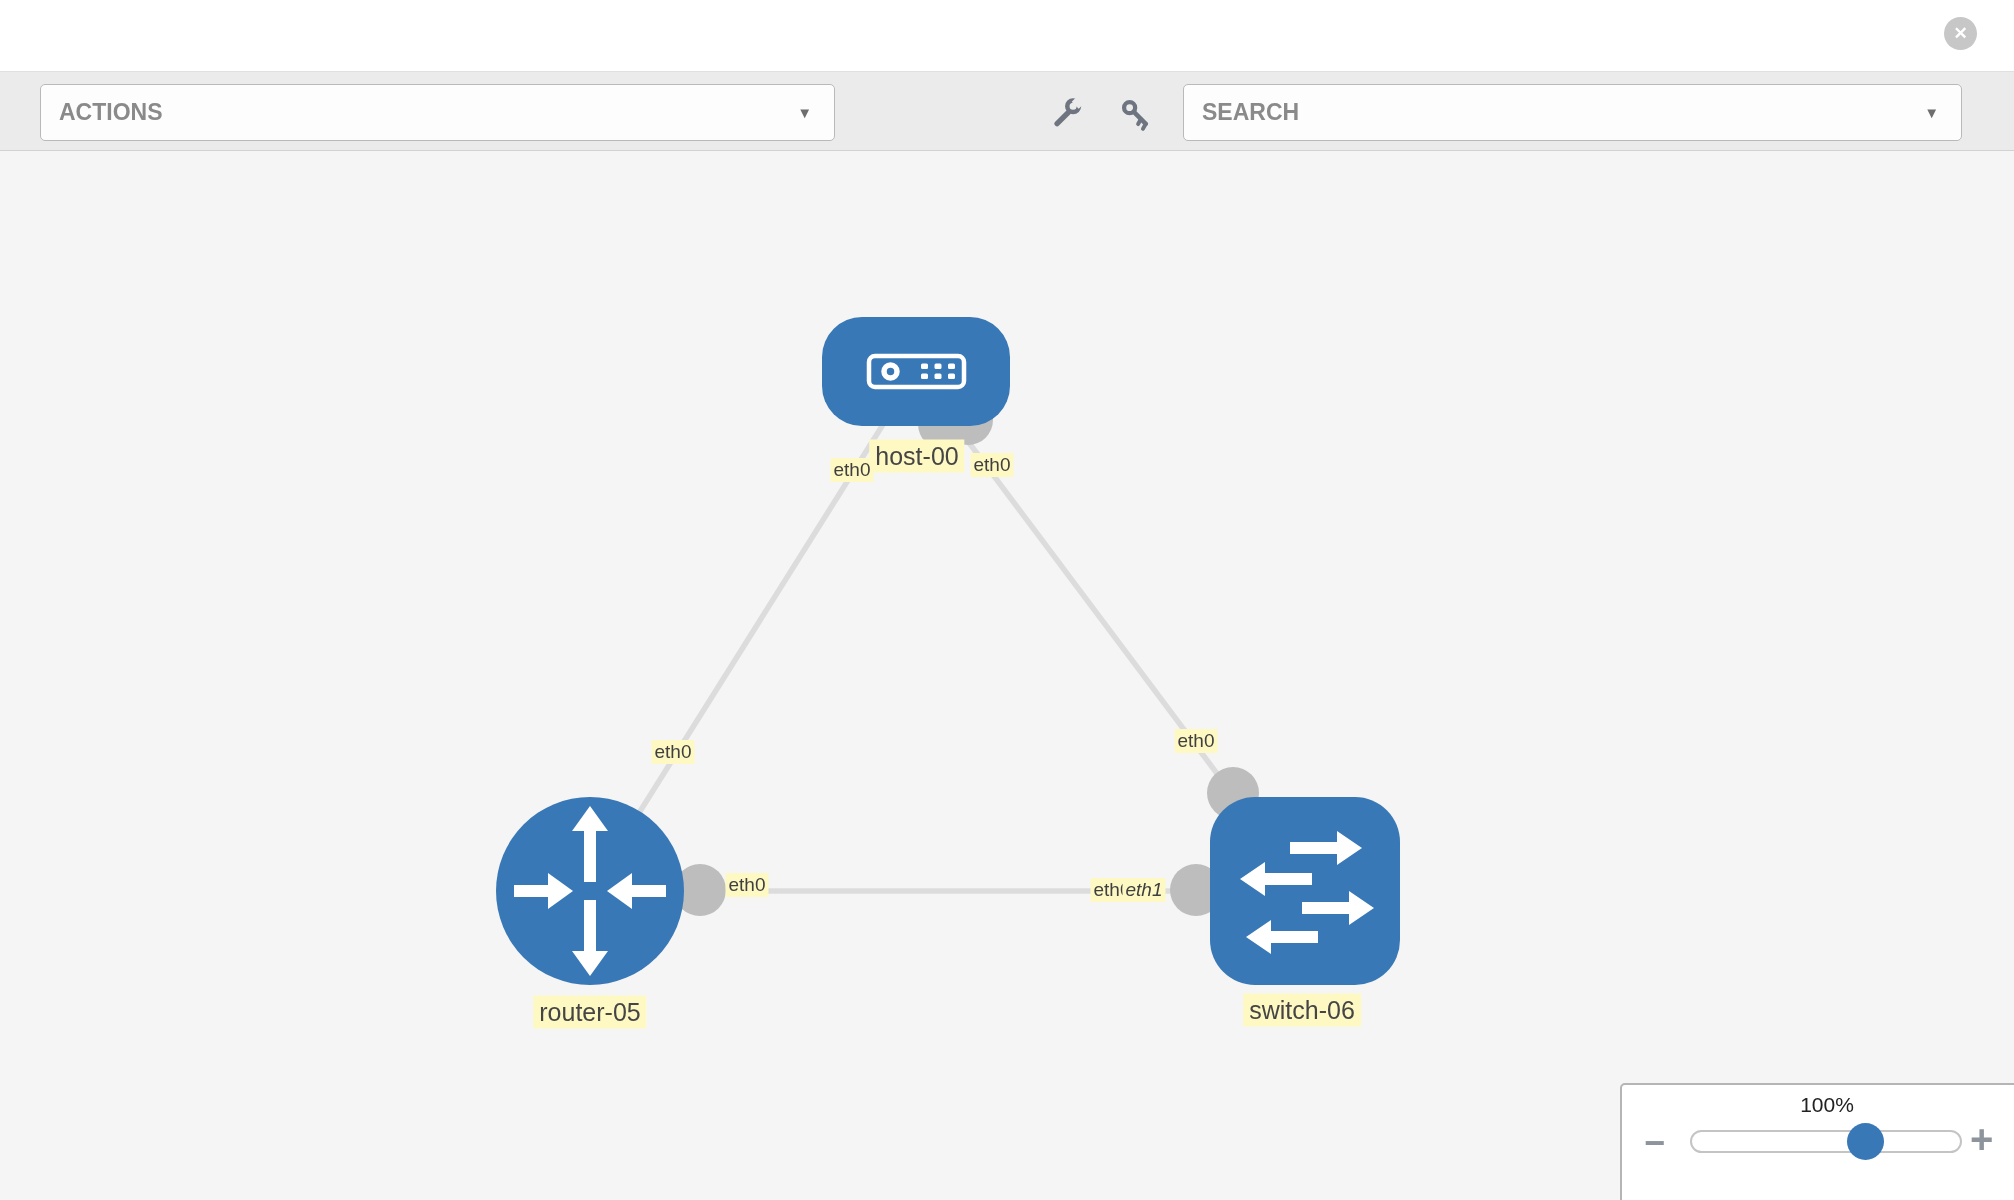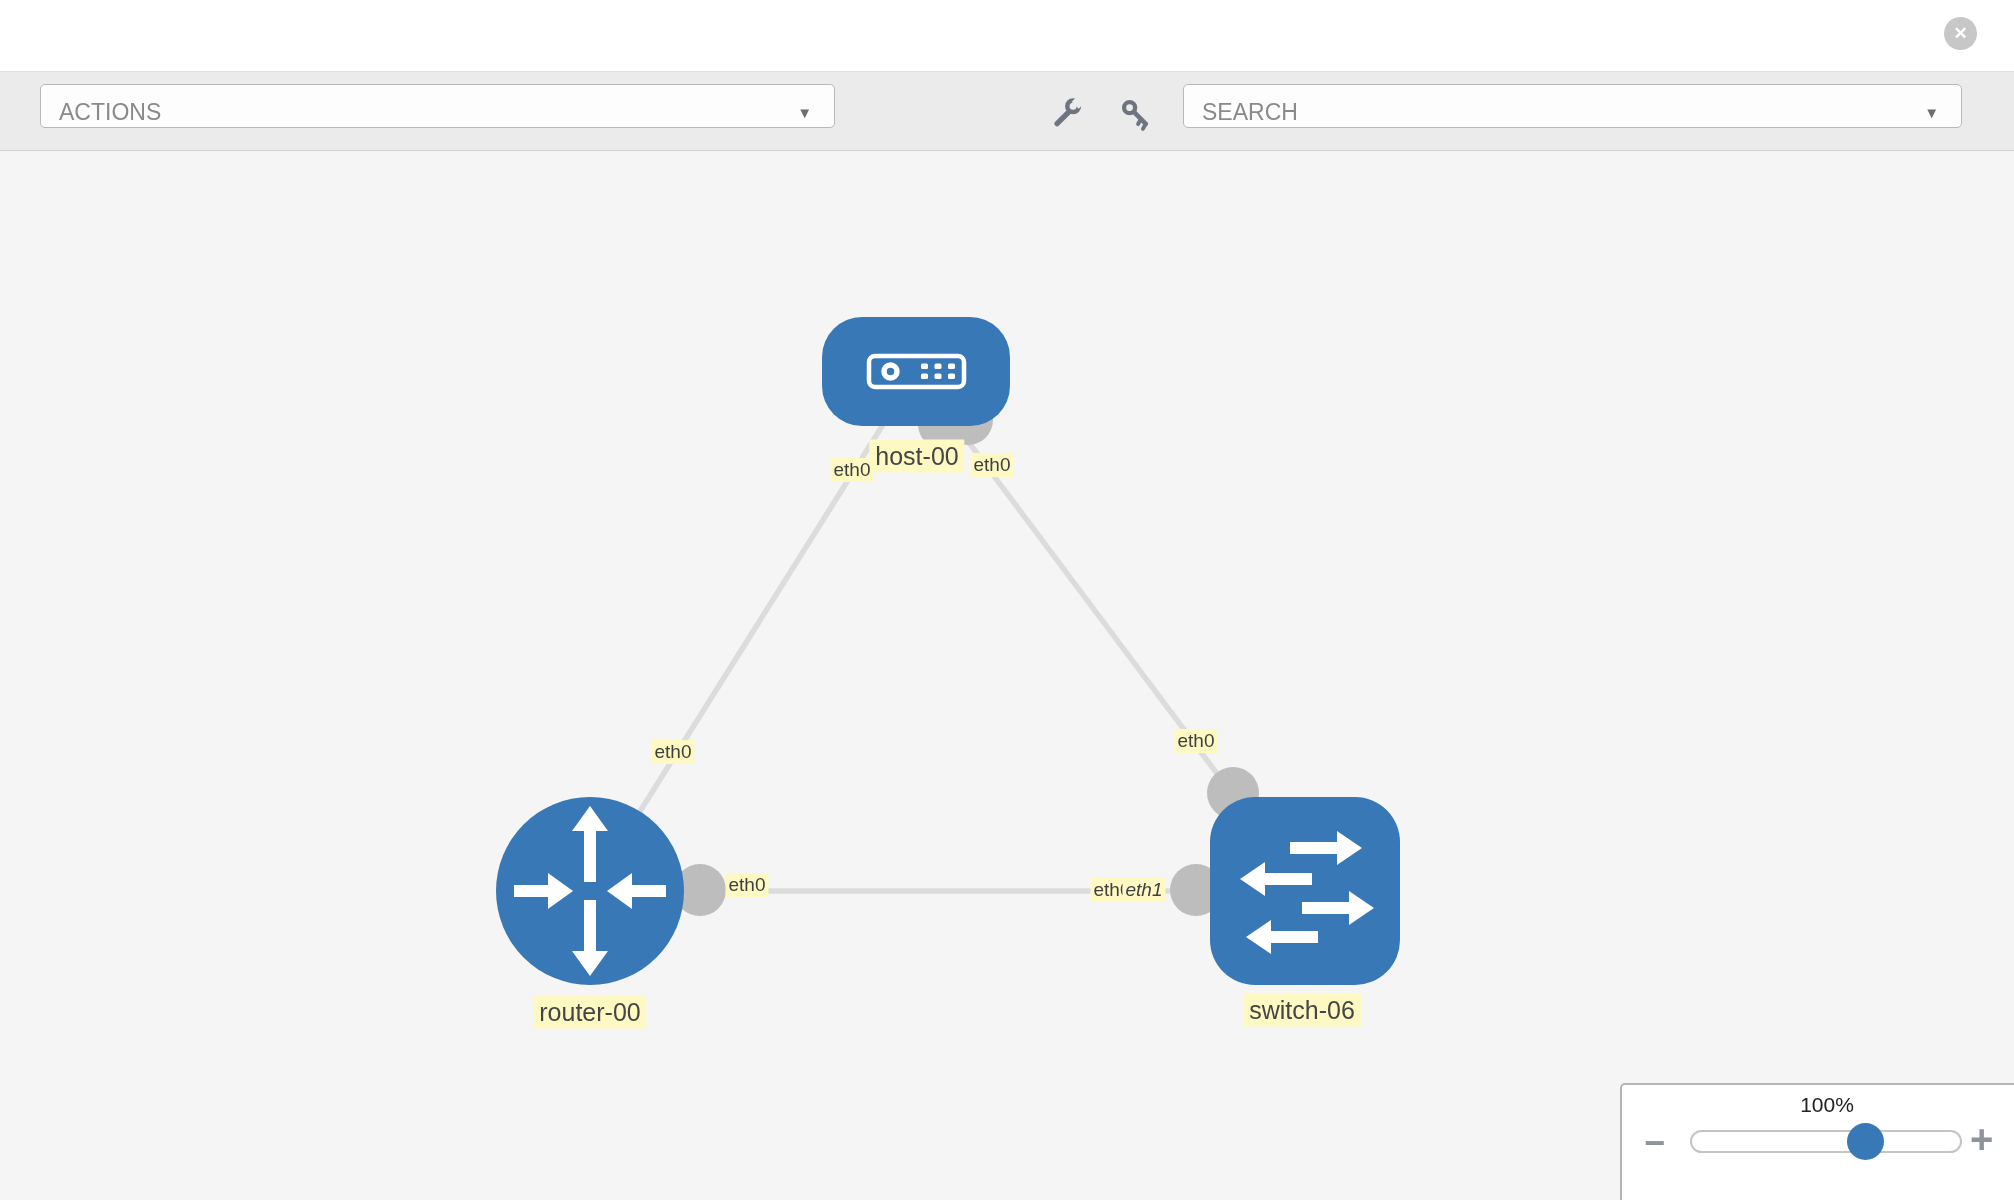--- a/index.html
+++ b/index.html
@@ -22,22 +22,22 @@
     position:absolute;left:1944px;top:17px;width:33px;height:33px;border-radius:50%;
     background:#c7c7c7;color:#ffffff;font-size:17px;font-weight:700;
     display:flex;align-items:center;justify-content:center;cursor:pointer;
   }
   
   .toolbar{
     position:absolute;left:0;top:72px;width:2014px;height:78px;background:#ebebeb;
     border-bottom:1px solid #d2d2d2;z-index:10;
   }
   .select-box{
-    position:absolute;top:12px;height:44px;background:#fdfdfd;
-    border:1px solid #b9b9b9;border-radius:5px;box-sizing:border-box;cursor:pointer;
+    position:absolute;top:12px;height:57px;background:#fdfdfd;
+    border:1px solid #b9b9b9;border-radius:5px;box-sizing:border-box;cursor:pointer;font-weight:bold;
   }
   .select-box .select-label{
     position:absolute;left:18px;top:0;height:55px;line-height:55px;
     font-size:23px;color:#8a8a8a;
   }
   .select-box .caret{
     position:absolute;right:22px;top:0;height:55px;line-height:55px;
     font-size:15px;color:#6e6e6e;
   }
   .tool-icon{position:absolute;top:24px;width:34px;height:34px;cursor:pointer;}
@@ -163,21 +163,21 @@
       <polygon points="1240,879 1265,862 1265,896" stroke="none"></polygon>
       <line x1="1302" y1="908" x2="1352" y2="908" stroke-width="12"></line>
       <polygon points="1374,908 1349,891 1349,925" stroke="none"></polygon>
       <line x1="1318" y1="937" x2="1268" y2="937" stroke-width="12"></line>
       <polygon points="1246,937 1271,920 1271,954" stroke="none"></polygon>
     </g>
   </g>
 </svg>
 
 <div class="graph-label node-label" style="left:917px;top:456px;">host-00</div>
-<div class="graph-label node-label" style="left:590px;top:1012px;">router-00</div>
+<div class="graph-label node-label" style="left:590px;top:1012px;">router-05</div>
 <div class="graph-label node-label" style="left:1302px;top:1010px;">switch-06</div>
 
 <div class="graph-label iface-label" style="left:852px;top:470px;">eth0</div>
 <div class="graph-label iface-label" style="left:992px;top:465px;">eth0</div>
 <div class="graph-label iface-label" style="left:673px;top:752px;">eth0</div>
 <div class="graph-label iface-label" style="left:1196px;top:741px;">eth0</div>
 <div class="graph-label iface-label" style="left:747px;top:885px;">eth0</div>
 <div class="graph-label iface-label iface-back" style="left:1112px;top:890px;">eth0</div>
 <div class="graph-label iface-label iface-front" style="left:1144px;top:890px;">eth1</div>
 

